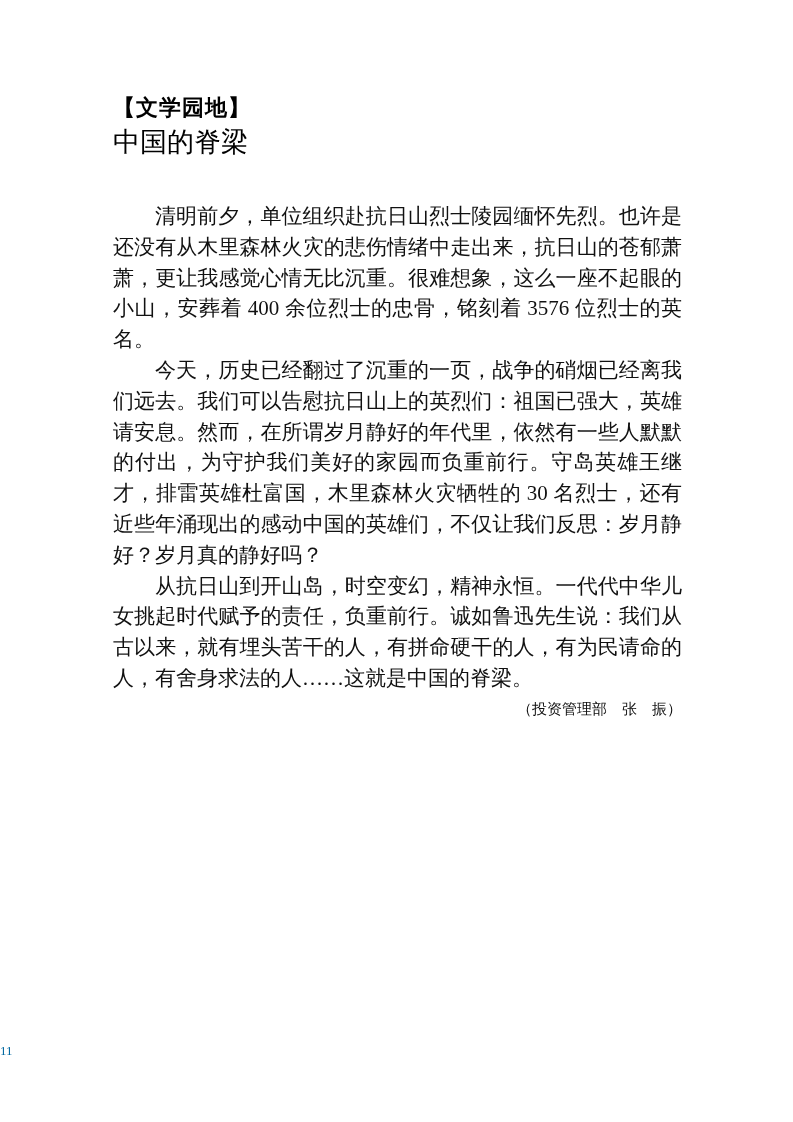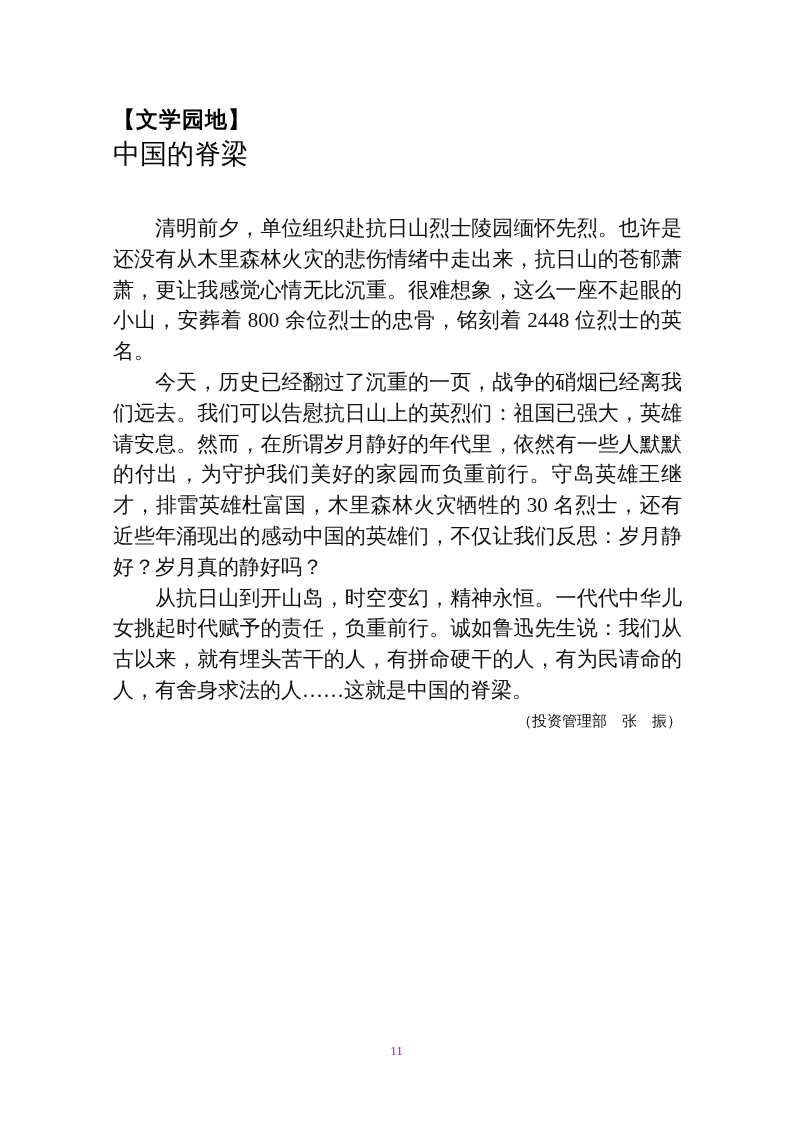--- a/index.html
+++ b/index.html
@@ -12,21 +12,20 @@
     width: 793px;
     height: 1122px;
     margin: 0 auto;
     background: #ffffff;
     color: #111111;
     font-family: "Liberation Serif", "DejaVu Serif", serif;
     overflow: hidden;
   }
   .content {
     padding: 95px 111px 0 113px;
-    margin-top: 12px;
   }
   .section-header {
     font-size: 22px;
     font-weight: bold;
     letter-spacing: 1px;
     line-height: 26px;
     color: #000000;
   }
   .doc-title {
     margin-top: 6px;
@@ -55,36 +54,35 @@
     text-align: right;
     text-indent: 0;
     font-size: 15px;
     line-height: 30.8px;
   }
   .page-number {
     position: absolute;
     left: 0;
     right: 0;
     bottom: 63px;
-    text-align: center;
     font-size: 13px;
-    color: #a21caf;
+    color: #0369a1;
   }
 </style>
 </head>
 <body>
 
 <div class="page">
   <div class="content">
     <div class="section-header">【文学园地】</div>
 
     <h1 class="doc-title">中国的脊梁</h1>
 
     <div class="body-text">
-      <p>清明前夕，单位组织赴抗日山烈士陵园缅怀先烈。也许是还没有从木里森林火灾的悲伤情绪中走出来，抗日山的苍郁萧萧，更让我感觉心情无比沉重。很难想象，这么一座不起眼的小山，安葬着 800 余位烈士的忠骨，铭刻着 2448 位烈士的英名。</p>
+      <p>清明前夕，单位组织赴抗日山烈士陵园缅怀先烈。也许是还没有从木里森林火灾的悲伤情绪中走出来，抗日山的苍郁萧萧，更让我感觉心情无比沉重。很难想象，这么一座不起眼的小山，安葬着 400 余位烈士的忠骨，铭刻着 3576 位烈士的英名。</p>
       <p>今天，历史已经翻过了沉重的一页，战争的硝烟已经离我们远去。我们可以告慰抗日山上的英烈们：祖国已强大，英雄请安息。然而，在所谓岁月静好的年代里，依然有一些人默默的付出，为守护我们美好的家园而负重前行。守岛英雄王继才，排雷英雄杜富国，木里森林火灾牺牲的 30 名烈士，还有近些年涌现出的感动中国的英雄们，不仅让我们反思：岁月静好？岁月真的静好吗？</p>
       <p>从抗日山到开山岛，时空变幻，精神永恒。一代代中华儿女挑起时代赋予的责任，负重前行。诚如鲁迅先生说：我们从古以来，就有埋头苦干的人，有拼命硬干的人，有为民请命的人，有舍身求法的人……这就是中国的脊梁。</p>
       <p class="signature">（投资管理部　张　振）</p>
     </div>
   </div>
 
   <div class="page-number">11</div>
 </div>
 
 </body></html>

